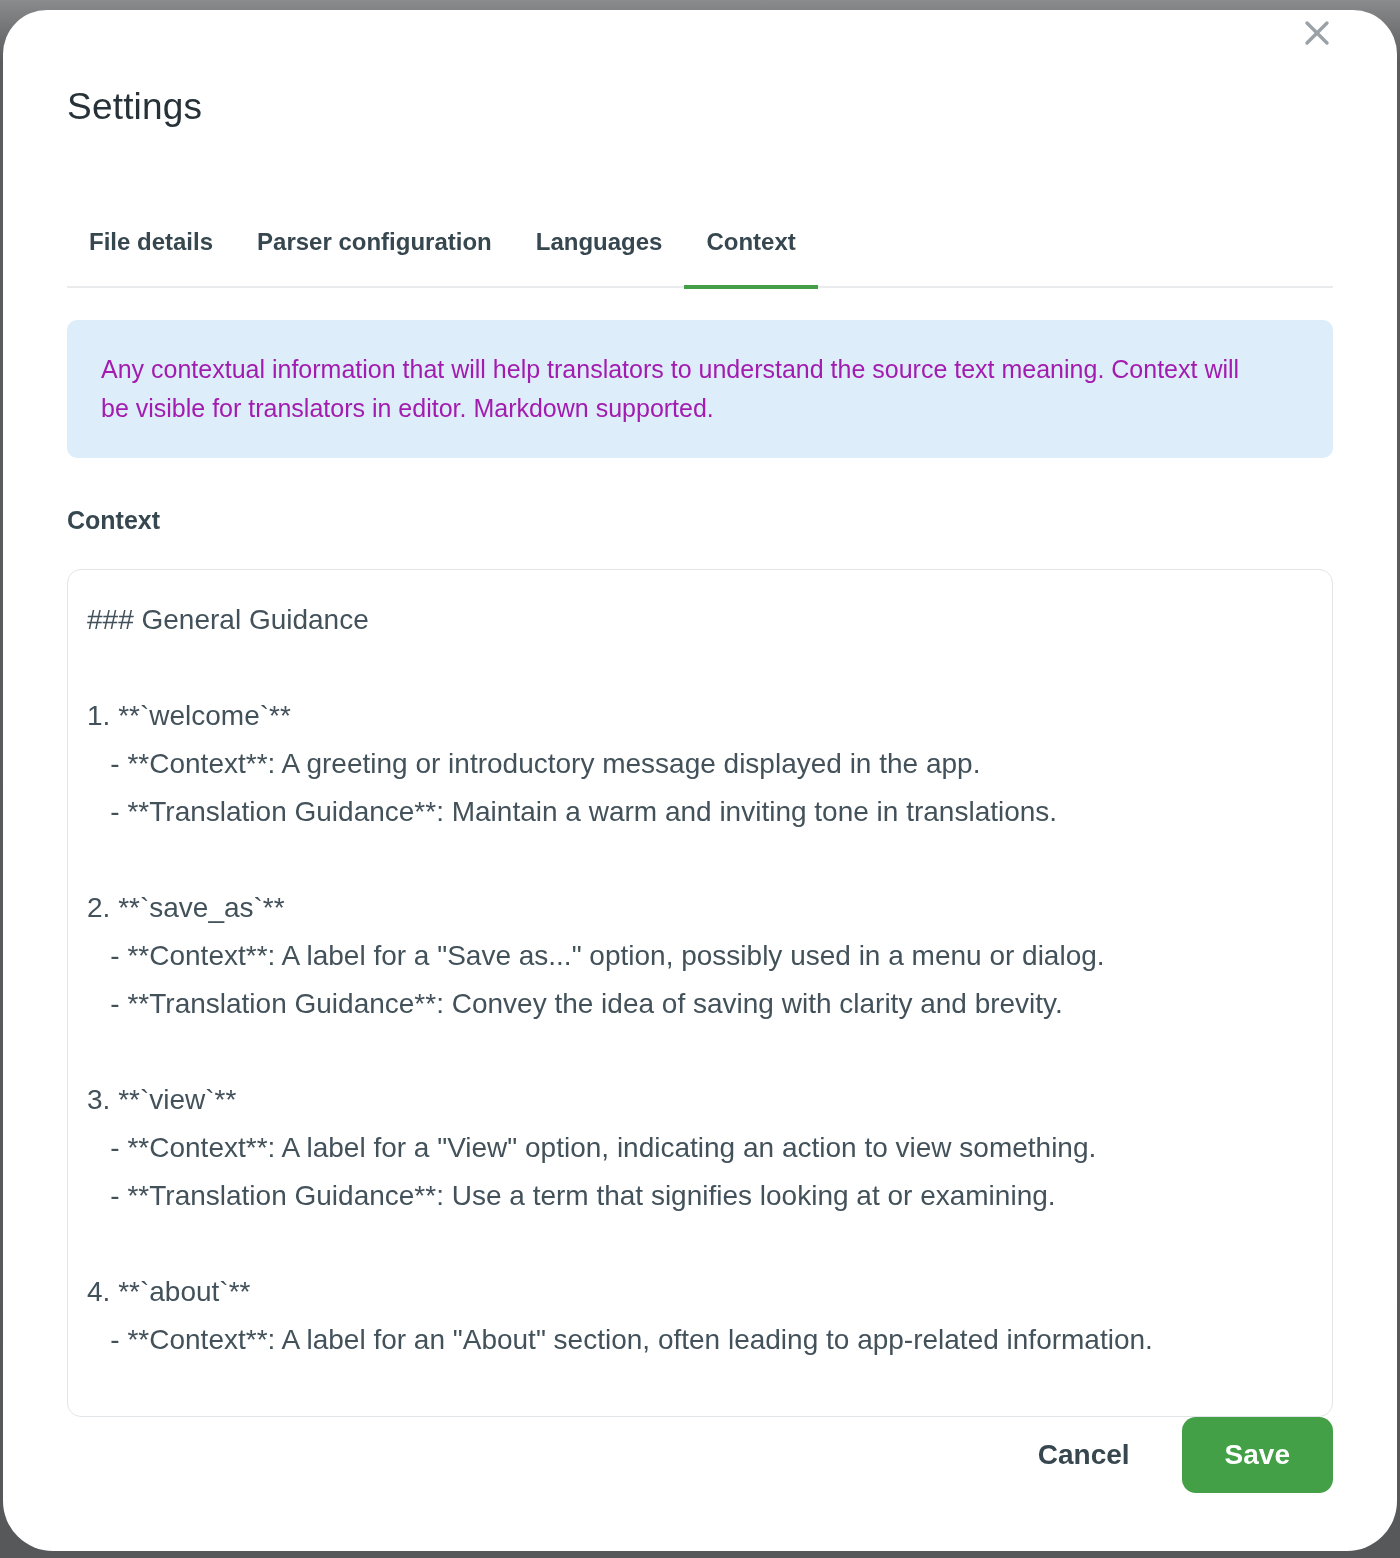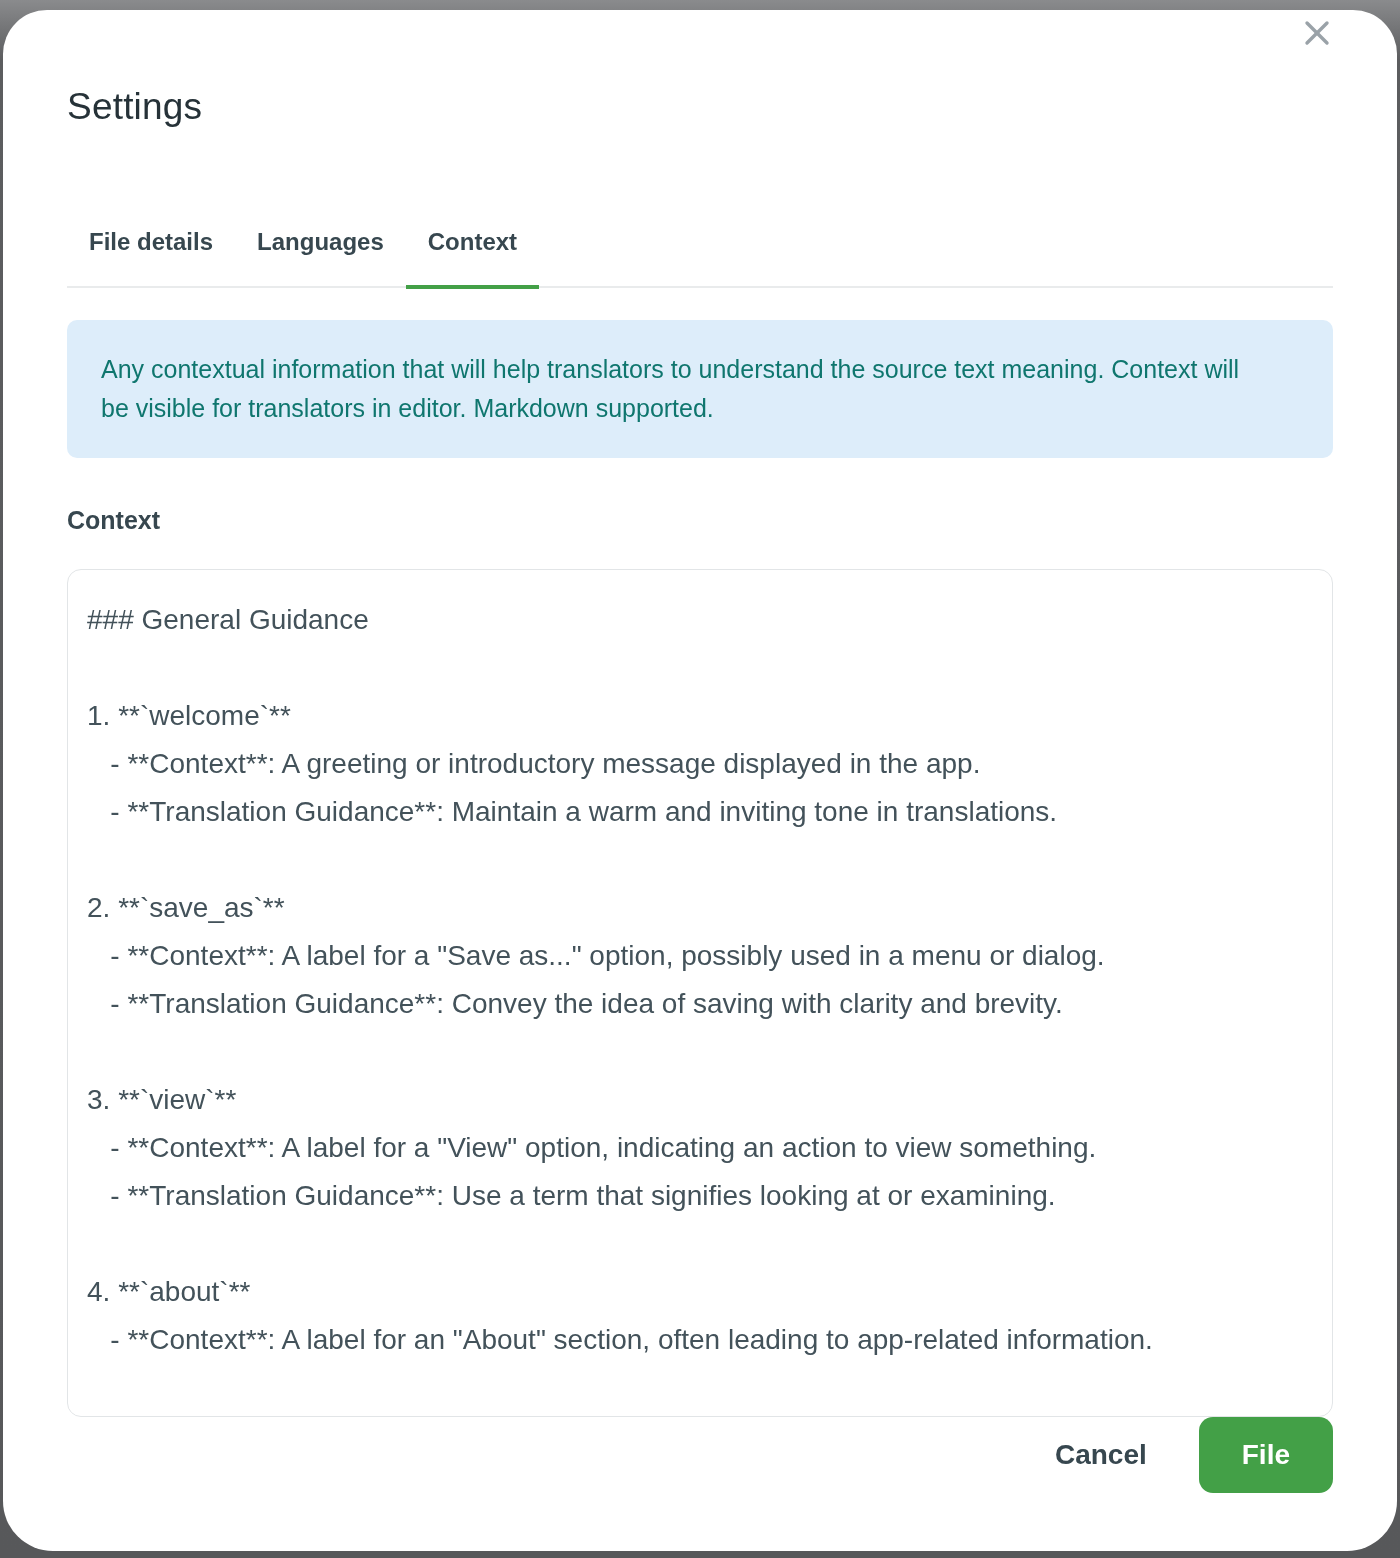--- a/index.html
+++ b/index.html
@@ -44,21 +44,21 @@
     height: 4px; background: #43a047;
   }
   
   .banner {
     margin-top: 32px;
     background: #ddedfa;
     border-radius: 10px;
     padding: 30px 34px;
   }
   .banner p {
-    color: #0f766e; font-size: 25px; line-height: 39px; max-width: 1145px;
+    color: #a21caf; font-size: 25px; line-height: 39px; max-width: 1145px;
   }
   
   .field-label {
     margin-top: 48px;
     font-size: 25px; font-weight: 600; color: #37474f;
   }
   .context-textarea {
     display: block;
     margin-top: 34px;
     width: 100%; height: 848px;
@@ -102,20 +102,21 @@
         <svg width="32" height="32" viewBox="0 0 32 32">
           <line x1="6" y1="6" x2="26" y2="26" stroke="#9aa2a8" stroke-width="3.4" stroke-linecap="round"></line>
           <line x1="26" y1="6" x2="6" y2="26" stroke="#9aa2a8" stroke-width="3.4" stroke-linecap="round"></line>
         </svg>
       </span>
     </button>
   </div>
 
   <div class="tabs">
     <div class="tab">File details</div>
+    <div class="tab">Parser configuration</div>
     <div class="tab">Languages</div>
     <div class="tab active">Context</div>
   </div>
 
   <div class="banner">
     <p>Any contextual information that will help translators to understand the source text meaning. Context will be visible for translators in editor. Markdown supported.</p>
   </div>
 
   <div class="field-label">Context</div>
 
@@ -131,16 +132,16 @@
 
 3. **`view`**
    - **Context**: A label for a "View" option, indicating an action to view something.
    - **Translation Guidance**: Use a term that signifies looking at or examining.
 
 4. **`about`**
    - **Context**: A label for an "About" section, often leading to app-related information.</textarea>
 
   <div class="footer">
     <button class="btn-cancel">Cancel</button>
-    <button class="btn-save">File</button>
+    <button class="btn-save">Save</button>
   </div>
 
 </div>
 
 </body></html>

